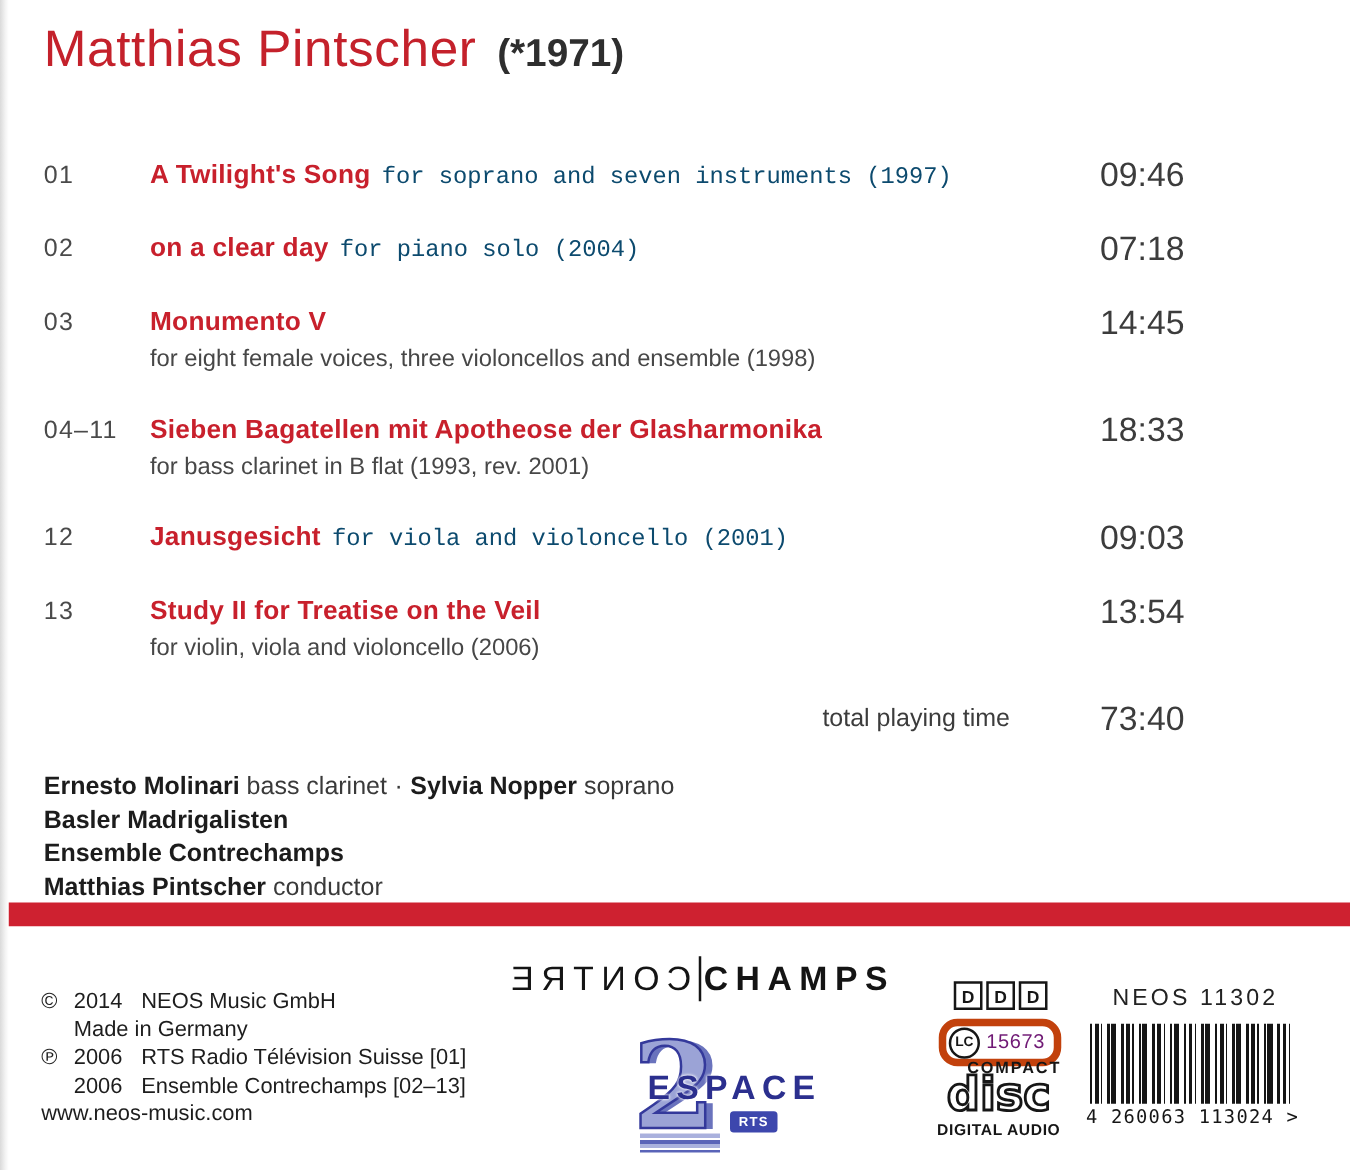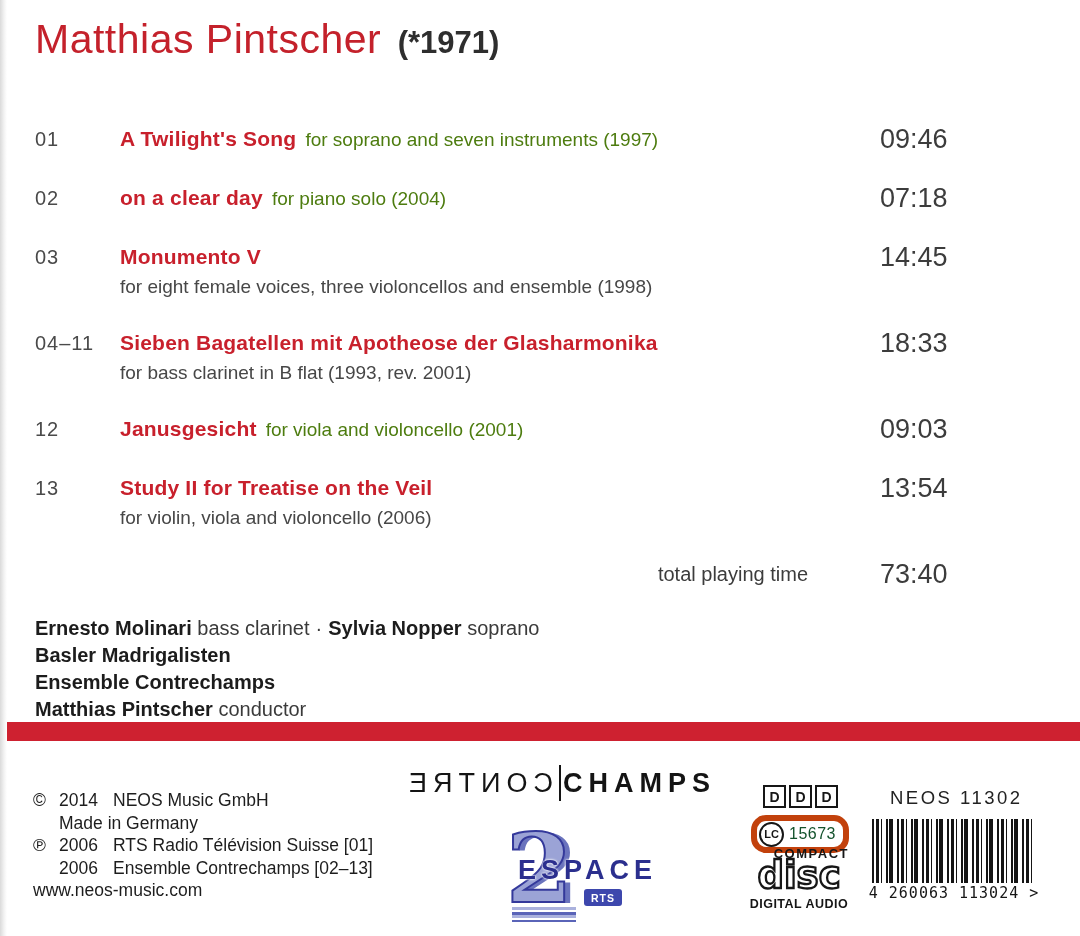--- a/index.html
+++ b/index.html
@@ -15,21 +15,21 @@
   .content{padding:16px 135px 0 35px;}
   .header{line-height:46px;white-space:nowrap;}
   .artist{color:#c4212b;font-size:41px;font-weight:400;letter-spacing:0.5px;}
   .birth{color:#2e2e2e;font-size:31px;font-weight:700;margin-left:12px;}
 
   .tracklist{margin-top:54px;}
   .track-row{display:grid;grid-template-columns:85px 1fr 65px;margin-bottom:29px;}
   .t-num{font-size:20px;color:#4a4a4a;letter-spacing:1px;line-height:28px;}
   .t-main{line-height:28px;}
   .t-title{color:#c8202c;font-size:21px;font-weight:700;letter-spacing:0.2px;}
-  .t-desc-inline{color:#4d7c0f;font-size:19px;margin-left:9px;}
+  .t-desc-inline{color:#0c4a6e;font-size:19px;margin-left:9px;font-family:Liberation Mono, monospace;}
   .t-desc-below{color:#474747;font-size:19px;line-height:27px;}
   .t-time{font-size:27px;color:#3c3c3c;text-align:right;line-height:28px;}
 
   .total-row{display:grid;grid-template-columns:85px 1fr 65px;margin-top:22px;}
   .total-label{text-align:right;padding-right:72px;font-size:20px;color:#3c3c3c;line-height:28px;}
 
   .credits{margin-top:27px;font-size:20px;line-height:27px;color:#3a3a3a;}
   .credits b{color:#1c1c1c;font-weight:700;}
   .sep{margin:0 6px;color:#3a3a3a;}
 
@@ -66,21 +66,21 @@
     align-items:center;justify-content:center;letter-spacing:1px;}
 
   
   .ddd{position:absolute;left:763px;top:44px;display:flex;gap:3px;}
   .ddd-box{width:19px;height:19px;border:2px solid #161616;display:flex;align-items:center;
     justify-content:center;font-size:14px;font-weight:700;color:#161616;}
   .lc{position:absolute;left:751px;top:74px;width:86px;height:26px;border:6px solid #c2410c;
     border-radius:15px;display:flex;align-items:center;}
   .lc-circle{width:21px;height:21px;border:2px solid #161616;border-radius:50%;margin-left:2px;
     display:flex;align-items:center;justify-content:center;font-size:11px;font-weight:700;color:#161616;}
-  .lc-num{font-size:16px;color:#14532d;margin-left:5px;letter-spacing:0.5px;}
+  .lc-num{font-size:16px;color:#701a75;margin-left:5px;letter-spacing:0.5px;}
 
   .catalog{position:absolute;left:890px;top:46px;font-size:18.5px;color:#222;letter-spacing:2.5px;white-space:nowrap;}
 
   .cdlogo{position:absolute;left:743px;top:106px;width:112px;text-align:center;color:#161616;}
   .cd-top{font-size:13px;font-weight:700;letter-spacing:1.5px;line-height:13px;text-align:right;padding-right:6px;}
   .cd-mid{font-family:"DejaVu Sans",sans-serif;font-size:37px;font-weight:800;line-height:36px;
     letter-spacing:0px;color:#161616;margin-top:-2px;}
   @supports (-webkit-text-stroke:1px black){
     .cd-mid{color:#ffffff;-webkit-text-stroke:2.3px #161616;}
   }

